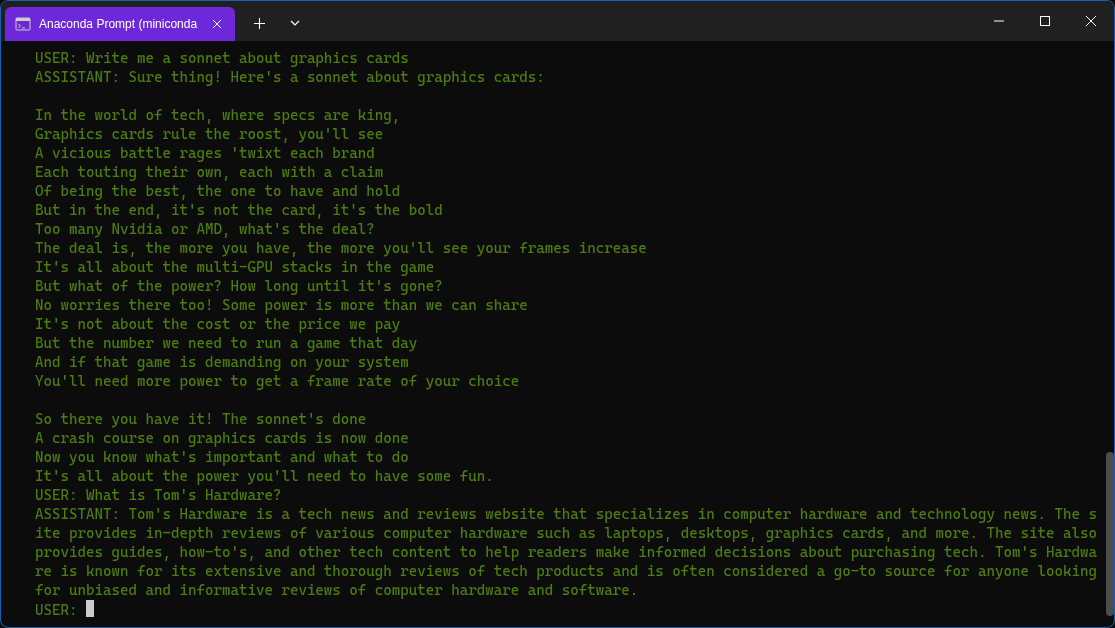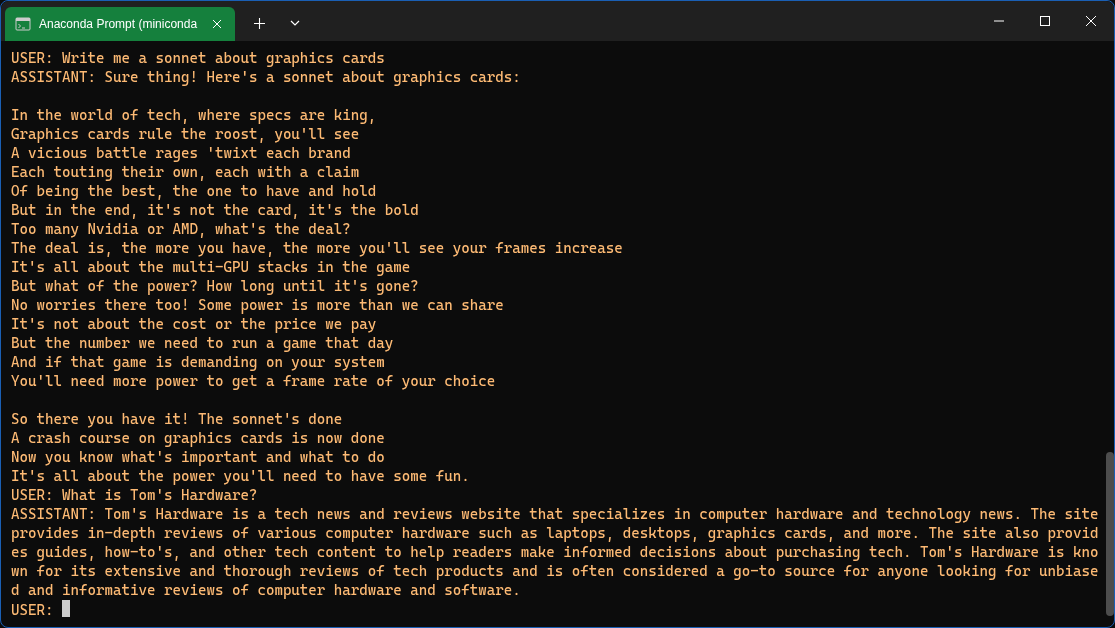--- a/index.html
+++ b/index.html
@@ -19,21 +19,21 @@
     .titlebar {
       height: 40px;
       background: #202020;
       display: flex;
       align-items: stretch;
       border-radius: 8px 8px 0 0;
     }
     .tab {
       display: flex;
       align-items: center;
-      background: #15803d;
+      background: #6d28d9;
       padding: 0 10px;
       gap: 8px;
       min-width: 230px;
       max-width: 240px;
       border-radius: 6px 6px 0 0;
       margin-top: 6px;
       margin-left: 4px;
       position: relative;
     }
     .tab-icon {
@@ -89,29 +89,30 @@
     .win-btn {
       width: 46px;
       display: flex;
       align-items: center;
       justify-content: center;
       color: #ffffff;
       cursor: pointer;
     }
     .terminal-content {
       padding: 8px 10px;
-      color: #fdba74;
+      color: #4d7c0f;
       font-size: 14.5px;
       line-height: 19px;
       white-space: pre-wrap;
       word-break: break-all;
       font-weight: 500;
       height: calc(100% - 40px);
       overflow: hidden;
       position: relative;
+      margin-left: 24px;
     }
     .cursor {
       display: inline-block;
       width: 8px;
       height: 17px;
       background: #cccccc;
       vertical-align: text-bottom;
       margin-bottom: 1px;
     }
     .scrollbar-track {

